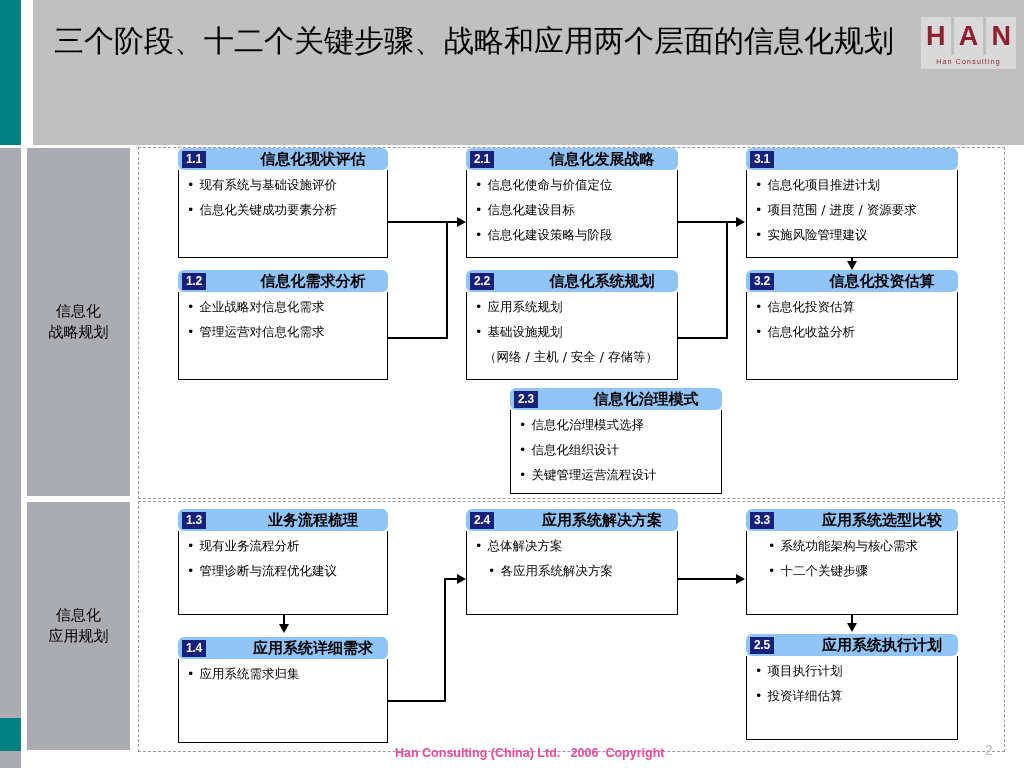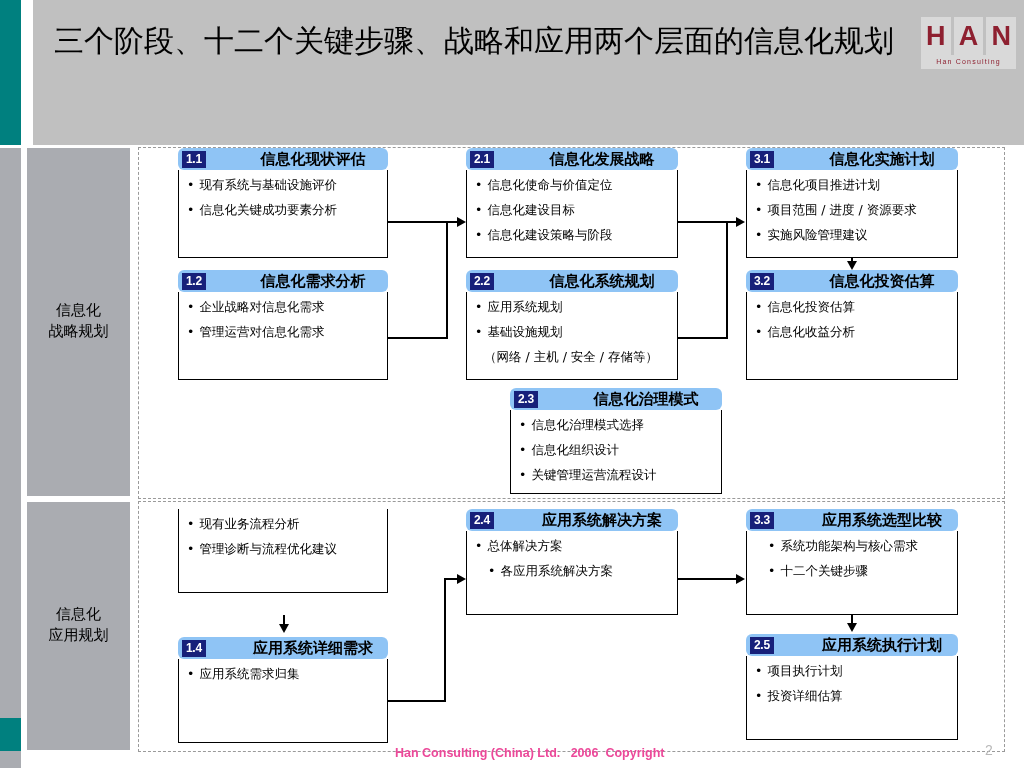--- a/index.html
+++ b/index.html
@@ -22,21 +22,21 @@
   #logo{position:absolute;right:20px;top:17px;width:95px;height:52px;background:#c0c0c0;}
   .logo-cells{position:absolute;left:0;top:0;width:95px;height:38px;display:flex;gap:3px;}
   .logo-cell{flex:1;background:#d9d9d9;display:flex;align-items:center;justify-content:center;
              color:#8e2030;font-weight:bold;font-size:27px;font-family:"Liberation Sans",sans-serif;line-height:1;}
   .logo-sub{position:absolute;left:0;top:38px;width:95px;height:14px;background:#d9d9d9;
             color:#8e2030;font-size:7px;letter-spacing:1.2px;text-align:center;line-height:14px;
             font-family:"Liberation Sans",sans-serif;}
   
   .side-label{position:absolute;left:27px;width:103px;background:#aaacb1;
     display:flex;align-items:center;justify-content:center;text-align:center;
-    font-family:Liberation Mono, monospace;font-size:15px;line-height:21px;color:#000;}
+    font-family:Liberation Serif, serif;font-size:15px;line-height:21px;color:#000;}
   #side-strategy{top:148px;height:348px;}
   #side-application{top:502px;height:248px;}
   
   .section-frame{position:absolute;border:1px dashed #9a9a9a;}
   #frame-strategy{left:138px;top:147px;width:865px;height:350px;}
   #frame-application{left:138px;top:501px;width:865px;height:249px;}
   
   .pbox{position:absolute;}
   .pbox-head{
     height:22px;background:#8fc4f5;display:flex;align-items:center;
@@ -198,21 +198,20 @@
       <div class="pitem">
         <span class="dot">•</span>
         <span>关键管理运营流程设计</span>
       </div>
     </div>
 </div>
 
 <div class="pbox" style="left:746px;top:148px;width:212px;height:110px;">
   <div class="pbox-head">
     <span class="pbox-num">3.1</span>
-    <span class="pbox-title">信息化实施计划</span>
   </div>
   <div class="pbox-body">
       <div class="pitem">
         <span class="dot">•</span>
         <span>信息化项目推进计划</span>
       </div>
       <div class="pitem">
         <span class="dot">•</span>
         <span>项目范围 / 进度 / 资源要求</span>
       </div>
@@ -234,20 +233,24 @@
         <span>信息化投资估算</span>
       </div>
       <div class="pitem">
         <span class="dot">•</span>
         <span>信息化收益分析</span>
       </div>
     </div>
 </div>
 
 <div class="pbox" style="left:178px;top:509px;width:210px;height:106px;">
+  <div class="pbox-head">
+    <span class="pbox-num">1.3</span>
+    <span class="pbox-title">业务流程梳理</span>
+  </div>
   <div class="pbox-body">
       <div class="pitem">
         <span class="dot">•</span>
         <span>现有业务流程分析</span>
       </div>
       <div class="pitem">
         <span class="dot">•</span>
         <span>管理诊断与流程优化建议</span>
       </div>
     </div>

